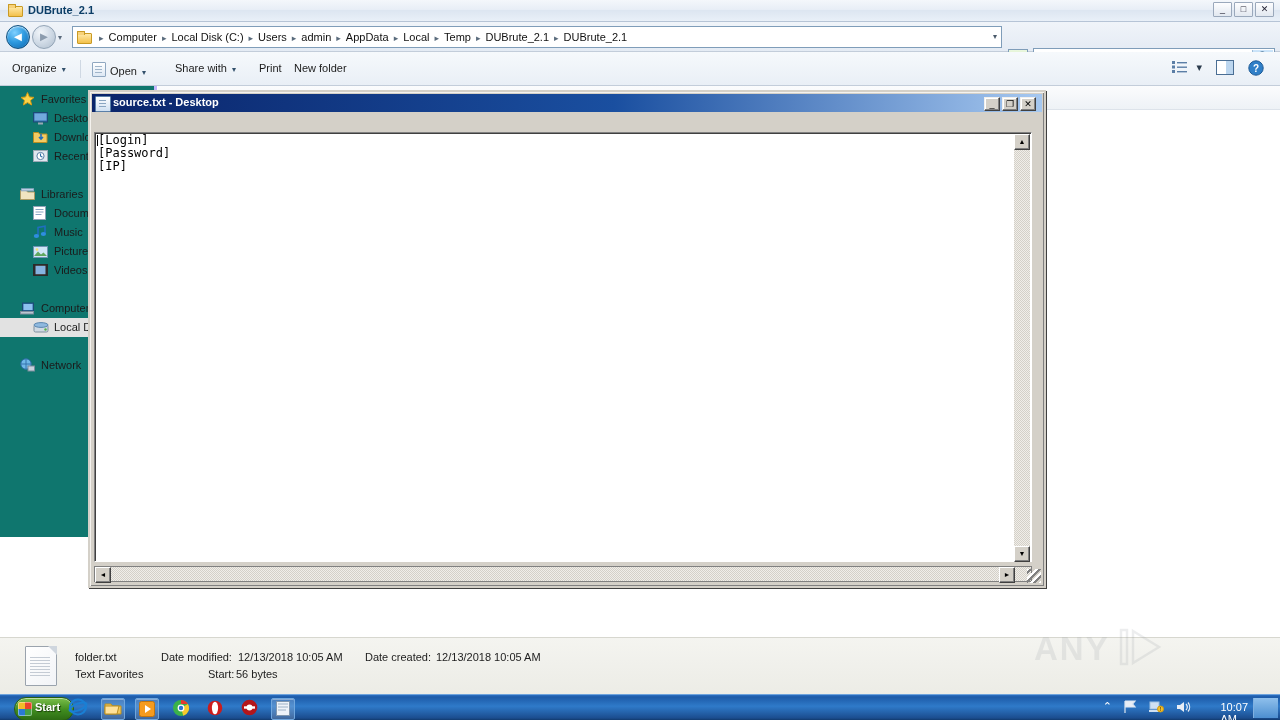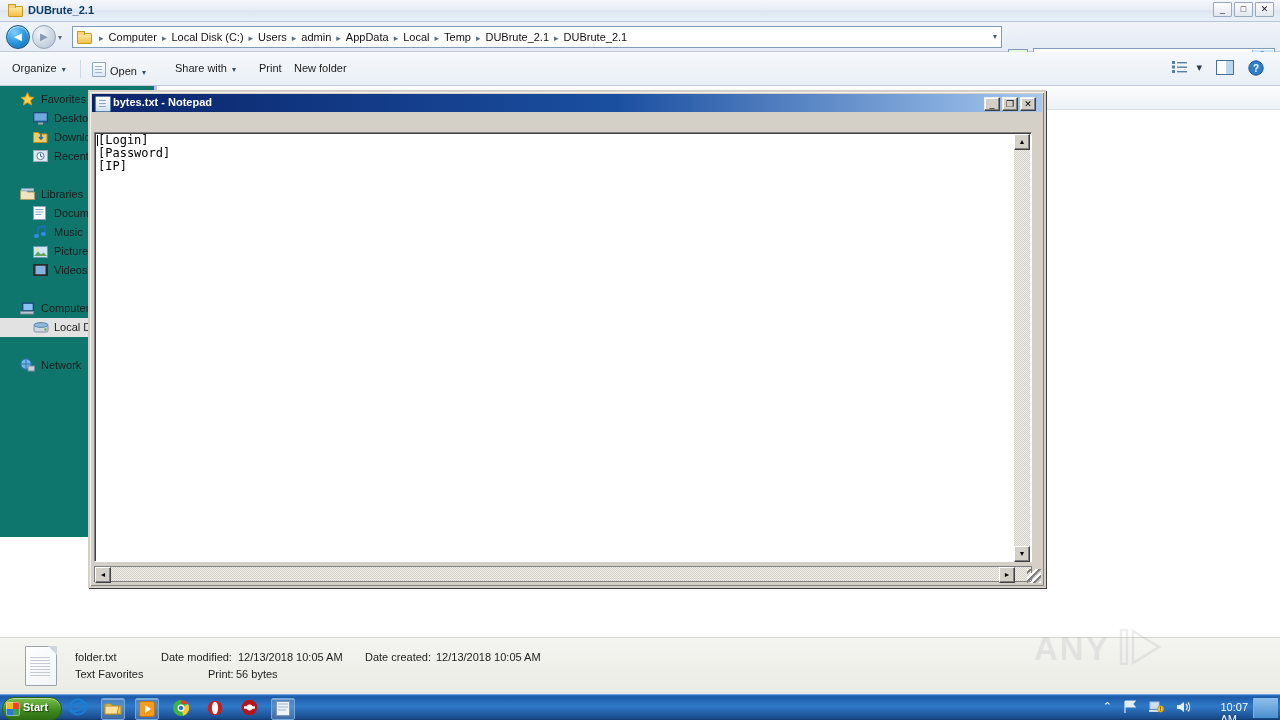--- a/index.html
+++ b/index.html
@@ -286,21 +286,21 @@
     background: repeating-linear-gradient(135deg,#ffffff 0 2px,#808080 2px 4px,transparent 4px 6px);
   }
 
   
   .taskbar {
     position: absolute; left: 0; top: 694px; width: 1280px; height: 26px;
     background: linear-gradient(to bottom,#2b6fc2 0%,#1d5ba8 8%,#2f7ac9 45%,#1b4d8f 92%,#123a6e 100%);
     border-top: 1px solid #6ea3dc; box-sizing: border-box;
   }
   .startbtn {
-    position:absolute; left:2px; top:2px; width:58px; height:22px;
+    position:absolute; left:14px; top:2px; width:58px; height:22px;
     background: linear-gradient(to bottom,#7bbf4a,#3f8c1f 55%,#2c6b13);
     border:1px solid #2a5c10; border-radius:12px;
     box-shadow: inset 0 1px 0 rgba(255,255,255,.5);
   }
   .startlabel {
     position:absolute; left:20px; top:3px; font-size:11px; font-weight:bold; color:#fff;
     text-shadow: 1px 1px 1px #1a3f08;
   }
   .startorb {
     position:absolute; left:3px; top:4px; width:14px; height:14px; border-radius:2px;
@@ -479,21 +479,21 @@
         <div class="coldiv" style="left:519px;"></div>
         <div class="coldiv" style="left:677px;"></div>
         <div class="coldiv" style="left:785px;"></div>
       </div>
     </div>
   </div>
 
   <div class="notepad">
     <div class="np-title">
       <span class="np-title-ico"></span>
-      <span class="np-title-text">bytes.txt - Notepad</span>
+      <span class="np-title-text">source.txt - Desktop</span>
       <div class="np-btn" id="np-min">_</div>
       <div class="np-btn" id="np-max">❐</div>
       <div class="np-btn" id="np-close">✕</div>
     </div>
 
     <div class="np-textarea">
       <div class="np-caret"></div>
       <div class="np-text">[Login]
 [Password]
 [IP]</div>
@@ -513,21 +513,21 @@
   <div class="detailspane">
     <div class="doc-ico">
         <div class="doc-lines"></div>
       </div>
     <span class="dtext" style="left:75px; top:13px;">folder.txt</span>
     <span class="dtext" style="left:161px; top:13px;">Date modified:</span>
     <span class="dtext" style="left:238px; top:13px;">12/13/2018 10:05 AM</span>
     <span class="dtext" style="left:365px; top:13px;">Date created:</span>
     <span class="dtext" style="left:436px; top:13px;">12/13/2018 10:05 AM</span>
     <span class="dtext" style="left:75px; top:30px;">Text Favorites</span>
-    <span class="dtext" style="left:208px; top:30px;">Print:</span>
+    <span class="dtext" style="left:208px; top:30px;">Start:</span>
     <span class="dtext" style="left:236px; top:30px;">56 bytes</span>
   </div>
 
   <div class="watermark">
     <span class="wm-text">ANY</span>
     <svg width="52" height="42" viewBox="0 0 52 42" style="vertical-align:-8px;">
       <polygon points="8,4 8,38 14,38 14,4" fill="none" stroke="#9aa0a6" stroke-width="2.5"></polygon>
       <polygon points="20,5 46,21 20,37" fill="none" stroke="#9aa0a6" stroke-width="2.5"></polygon>
     </svg>
     <span class="wm-text">RUN</span>

